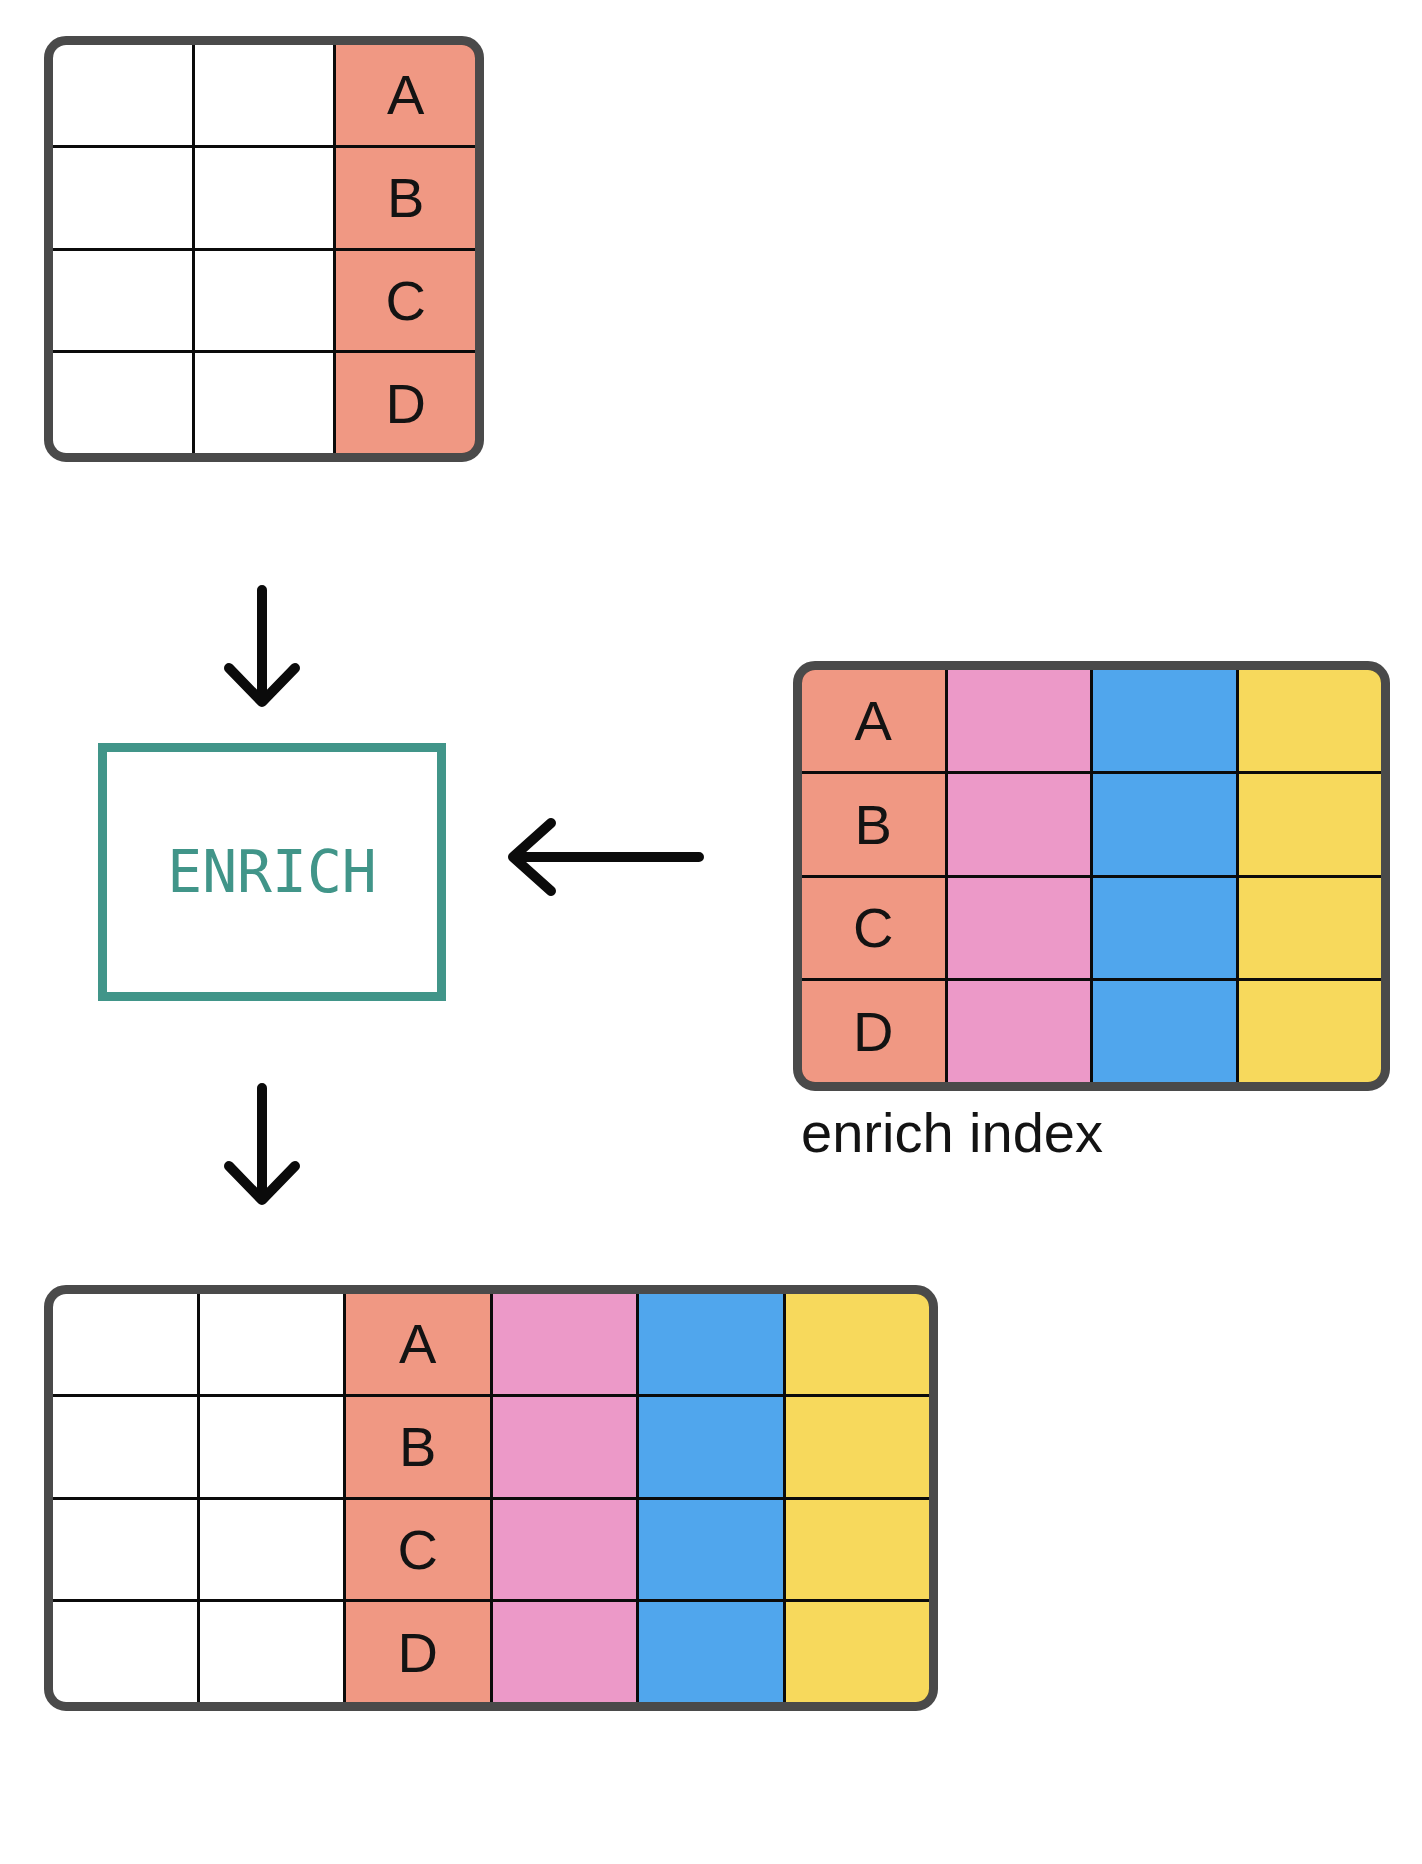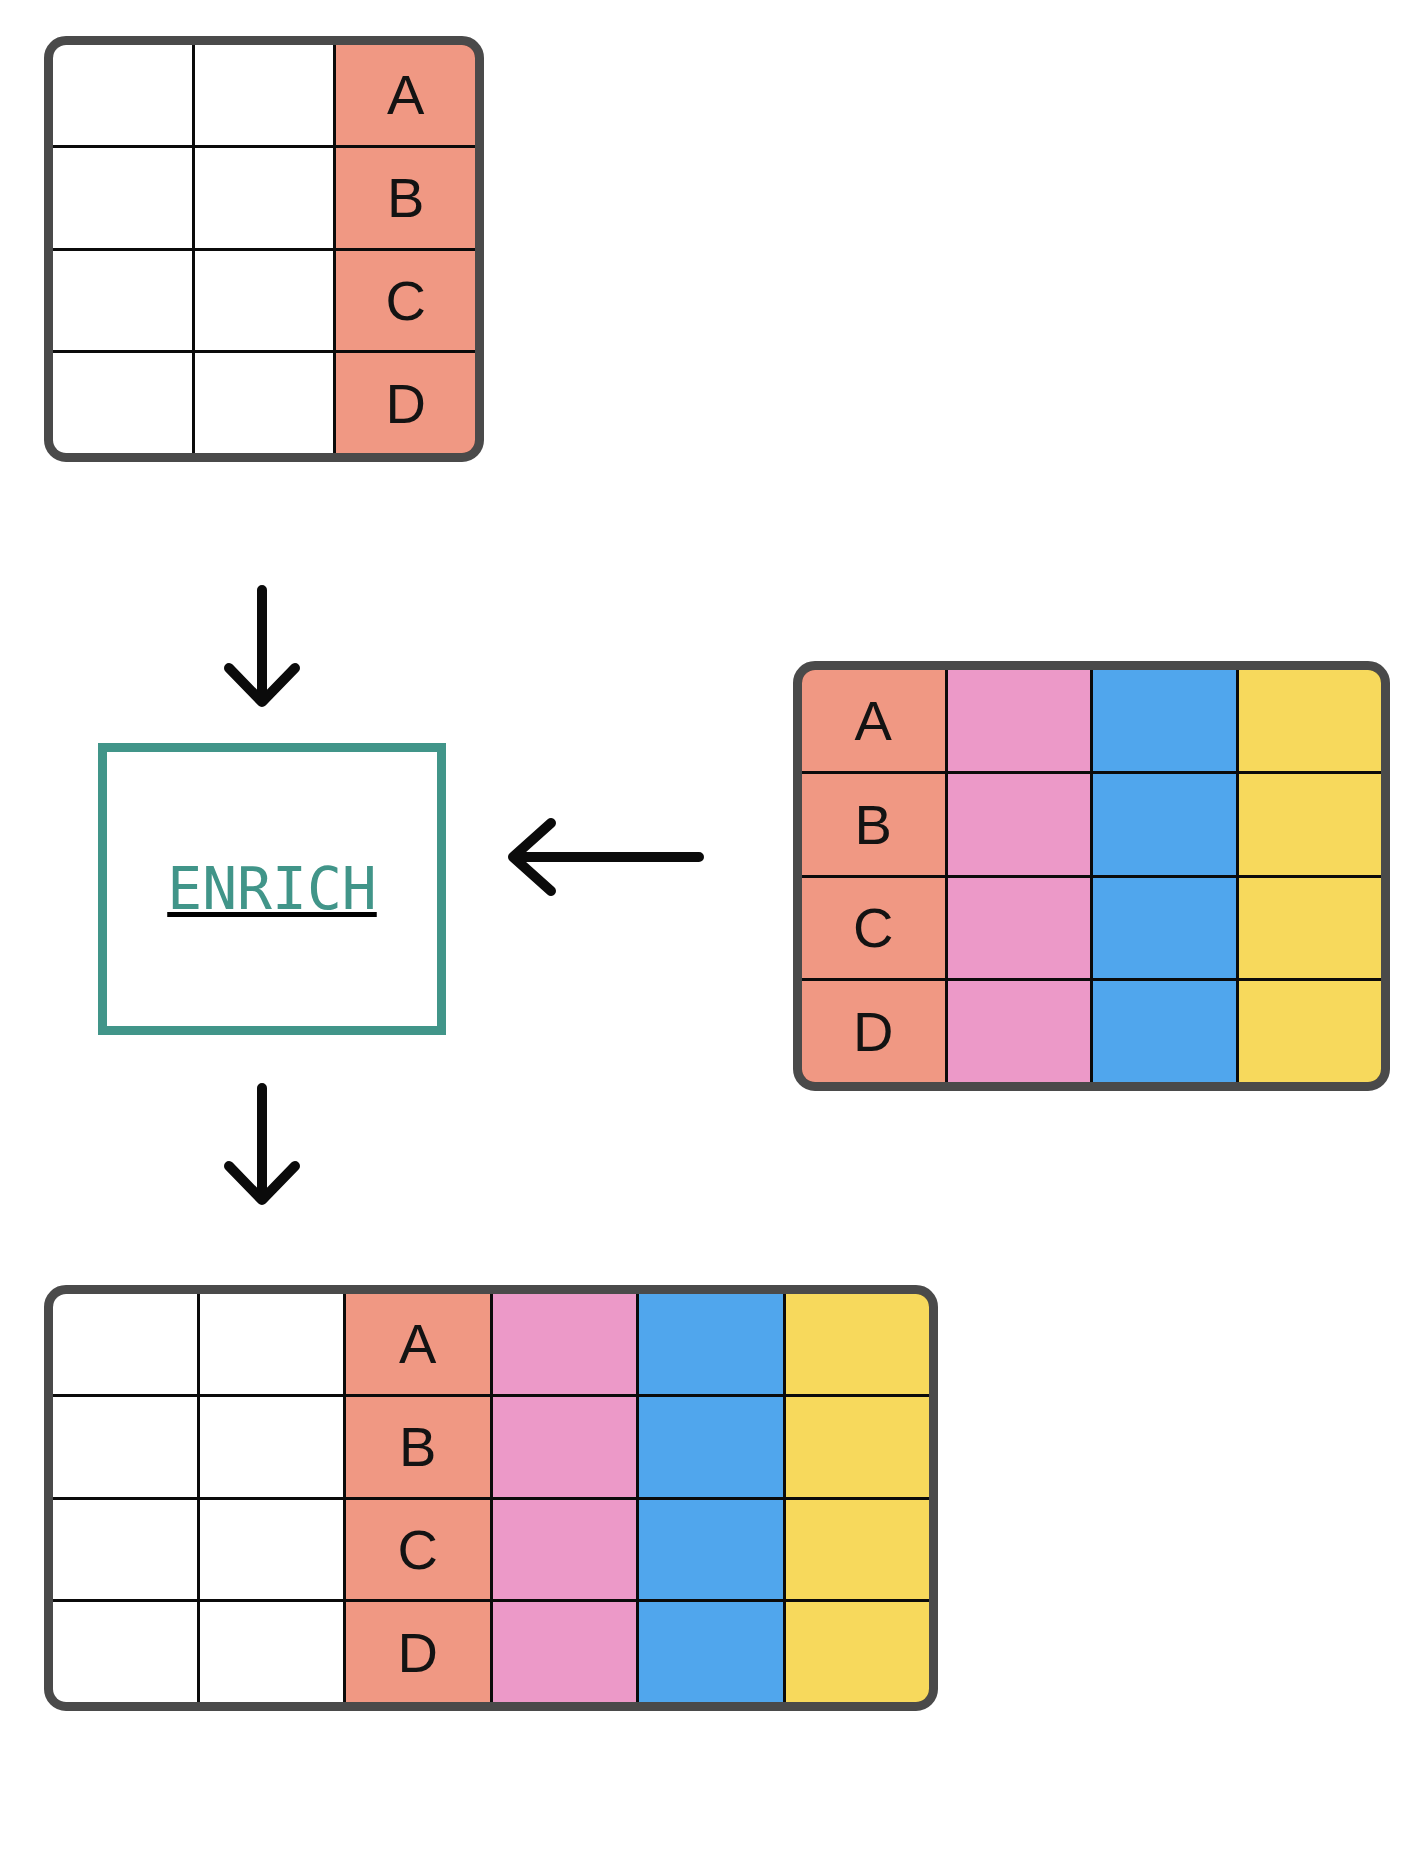--- a/index.html
+++ b/index.html
@@ -34,26 +34,26 @@
     font-size:56px;
     color:var(--text);
     white-space:nowrap;
     line-height:1;
   }
   #input-table-label{left:62px;top:500px;}
   #enrich-index-label{left:801px;top:1105px;}
   #output-table-label{left:62px;top:1750px;}
   .enrich-box{
     position:absolute;
-    left:98px;top:743px;width:348px;height:292px;
+    left:98px;top:743px;width:348px;height:258px;
     box-sizing:border-box;
     border:9px solid var(--teal);
     background:#ffffff;
     display:flex;flex-direction:column;
-    align-items:center;justify-content:center;text-decoration:underline;
+    align-items:center;justify-content:center;
   }
   .enrich-line1{
     font-family:"DejaVu Sans Mono", monospace;
     font-size:58px;line-height:1.35;color:var(--teal);
   }
   .enrich-line2{
     font-family:"Liberation Sans", sans-serif;
     font-size:58px;line-height:1.35;color:var(--teal);
   }
   svg.arrow{position:absolute;overflow:visible;}
@@ -108,20 +108,21 @@
       <div class="cell" style="background: rgb(247, 217, 92);"></div>
       <div class="cell" style="background: rgb(240, 152, 131);">C</div>
       <div class="cell" style="background: rgb(236, 153, 200);"></div>
       <div class="cell" style="background: rgb(80, 166, 237);"></div>
       <div class="cell" style="background: rgb(247, 217, 92);"></div>
       <div class="cell" style="background: rgb(240, 152, 131);">D</div>
       <div class="cell" style="background: rgb(236, 153, 200);"></div>
       <div class="cell" style="background: rgb(80, 166, 237);"></div>
       <div class="cell" style="background: rgb(247, 217, 92);"></div>
     </div>
+  <div class="label" id="enrich-index-label">enrich index</div>
 
   <svg class="arrow" style="left:212px;top:1082px" width="100" height="128" viewBox="0 0 100 128">
     <path d="M50 6 V118 M17 84 L50 118 L83 84"></path>
   </svg>
 
   <div class="tbl" id="output-table" style="grid-template-columns: repeat(6, 1fr);">
       <div class="cell"></div>
       <div class="cell"></div>
       <div class="cell" style="background: rgb(240, 152, 131);">A</div>
       <div class="cell" style="background: rgb(236, 153, 200);"></div>

